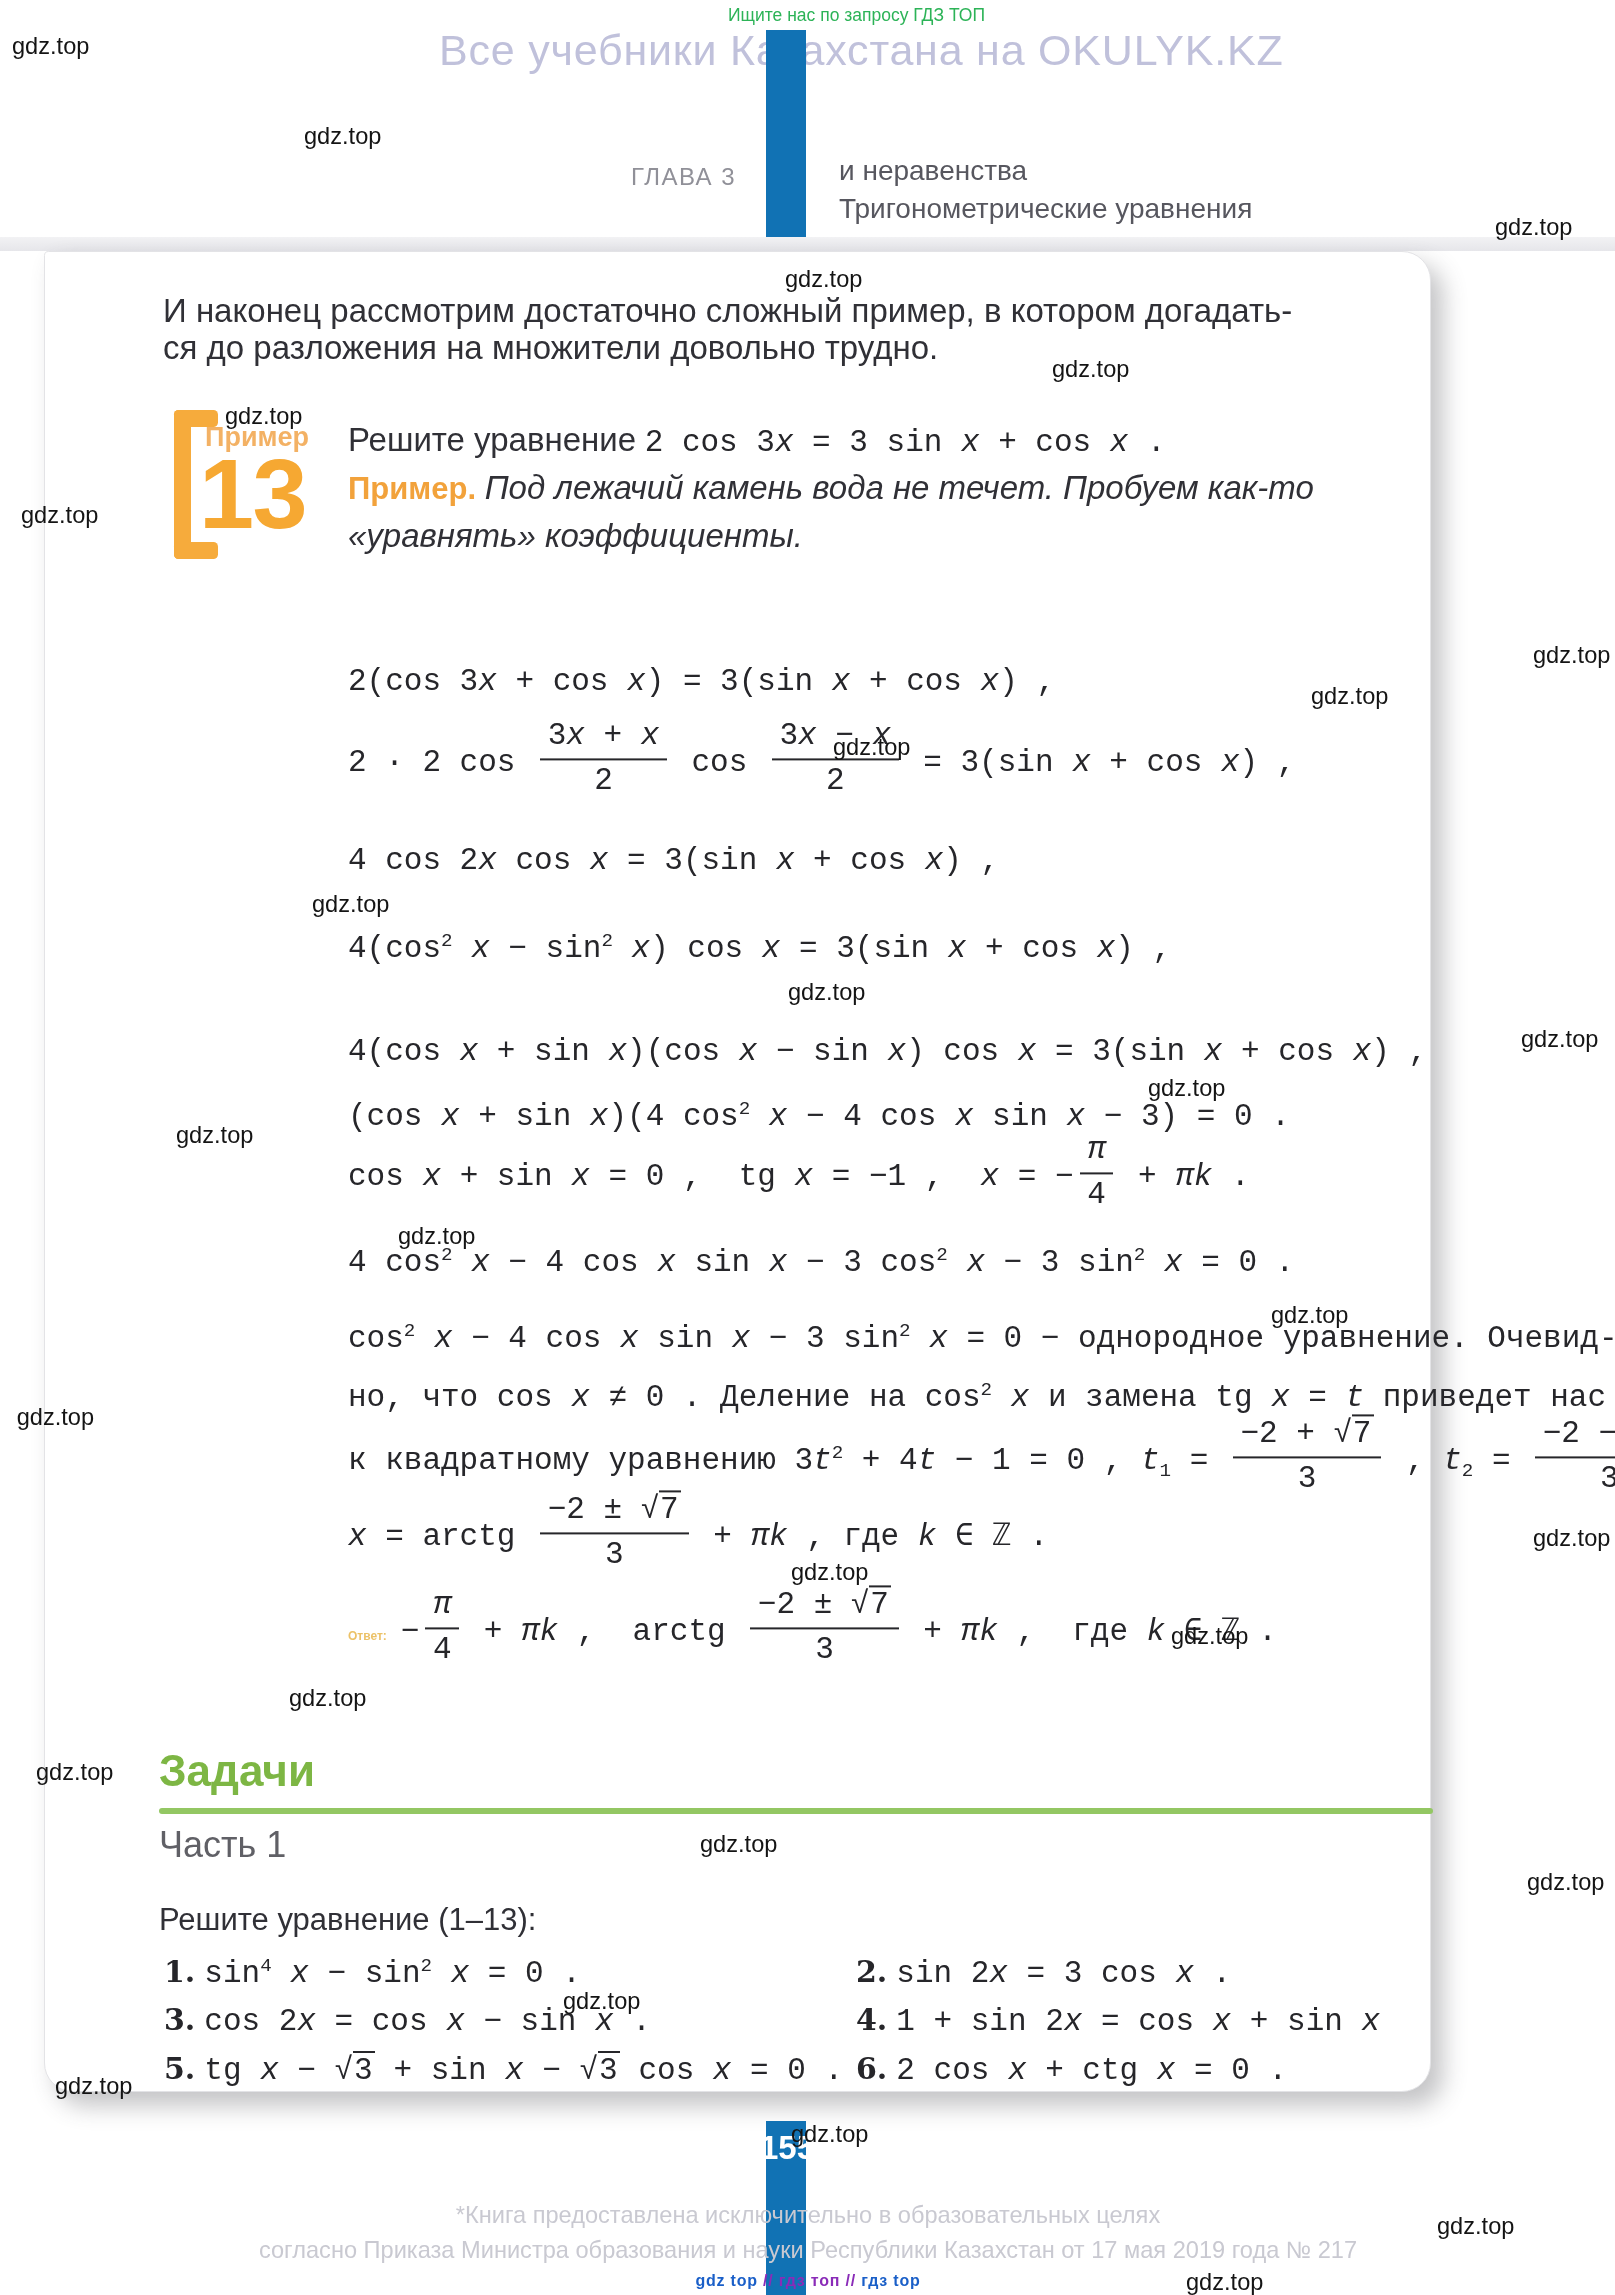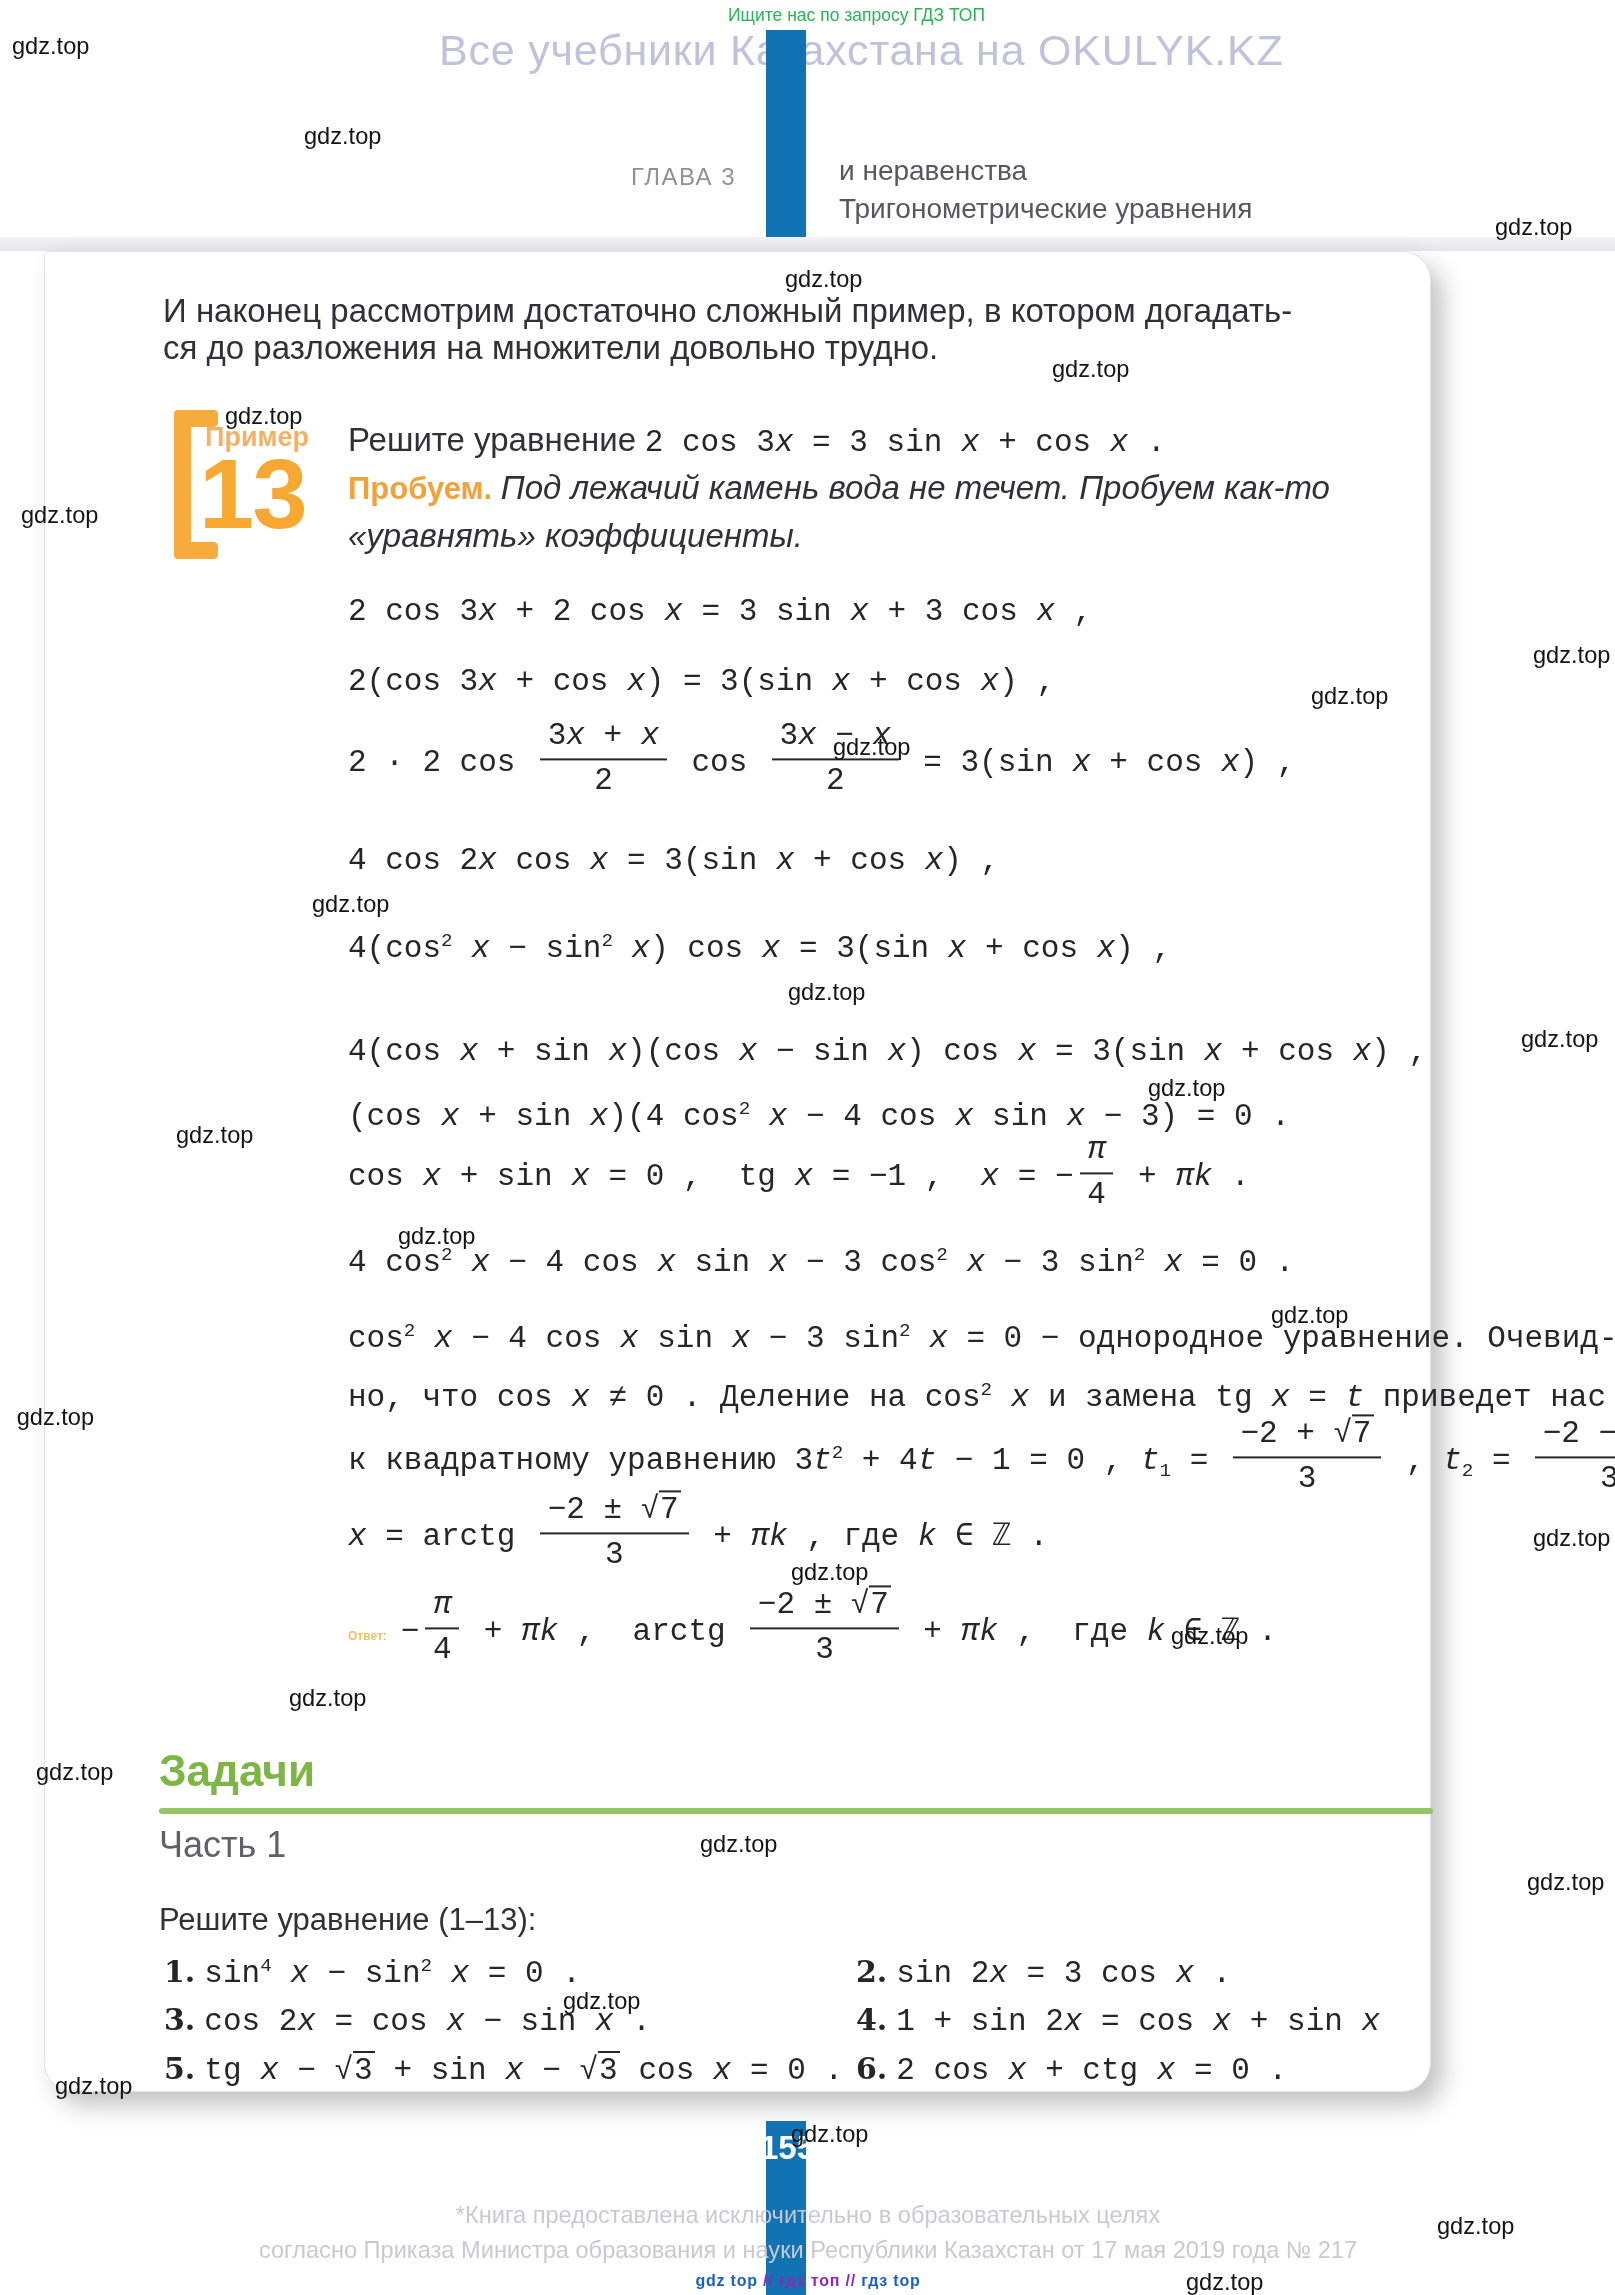--- a/index.html
+++ b/index.html
@@ -125,28 +125,27 @@
   <div class="abs br-t"></div>
   <div class="abs br-b"></div>
   <div class="abs badge-label">Пример</div>
   <div class="abs badge-num">13</div>
 
   <div class="abs excol task">
     <span class="txt">Решите уравнение</span>
     <span class="math">2 cos 3<i>x</i> = 3 sin <i>x</i> + cos <i>x</i> .</span>
   </div>
   <div class="abs excol sol1">
-    <span class="orange">Пробуем.</span>
+    <span class="orange">Пример.</span>
     <span class="txt it">Под лежачий камень вода не течет. Пробуем как-то</span>
   </div>
   <div class="abs excol sol2">
     <span class="txt it">«уравнять» коэффициенты.</span>
   </div>
 
-  <div class="eq math e1">2 cos 3<i>x</i> + 2 cos <i>x</i> = 3 sin <i>x</i> + 3 cos <i>x</i> ,</div>
   <div class="eq math e2">2(cos 3<i>x</i> + cos <i>x</i>) = 3(sin <i>x</i> + cos <i>x</i>) ,</div>
   <div class="eq math e3">2 · 2 cos <span class="fr"><span class="nu">3<i>x</i> + <i>x</i></span><span class="de">2</span></span> cos <span class="fr"><span class="nu">3<i>x</i> − <i>x</i></span><span class="de">2</span></span> = 3(sin <i>x</i> + cos <i>x</i>) ,</div>
   <div class="eq math e4">4 cos 2<i>x</i> cos <i>x</i> = 3(sin <i>x</i> + cos <i>x</i>) ,</div>
   <div class="eq math e5">4(cos<sup>2</sup> <i>x</i> − sin<sup>2</sup> <i>x</i>) cos <i>x</i> = 3(sin <i>x</i> + cos <i>x</i>) ,</div>
   <div class="eq math e6">4(cos <i>x</i> + sin <i>x</i>)(cos <i>x</i> − sin <i>x</i>) cos <i>x</i> = 3(sin <i>x</i> + cos <i>x</i>) ,</div>
   <div class="eq math e7">(cos <i>x</i> + sin <i>x</i>)(4 cos<sup>2</sup> <i>x</i> − 4 cos <i>x</i> sin <i>x</i> − 3) = 0 .</div>
   <div class="eq math e8">cos <i>x</i> + sin <i>x</i> = 0 ,&nbsp; tg <i>x</i> = −1 ,&nbsp; <i>x</i> = −<span class="fr"><span class="nu"><i>π</i></span><span class="de">4</span></span> + <i>πk</i> .</div>
   <div class="eq math e9">4 cos<sup>2</sup> <i>x</i> − 4 cos <i>x</i> sin <i>x</i> − 3 cos<sup>2</sup> <i>x</i> − 3 sin<sup>2</sup> <i>x</i> = 0 .</div>
 
   <div class="eq math p1">cos<sup>2</sup> <i>x</i> − 4 cos <i>x</i> sin <i>x</i> − 3 sin<sup>2</sup> <i>x</i> = 0 − однородное уравнение. Очевид-</div>

